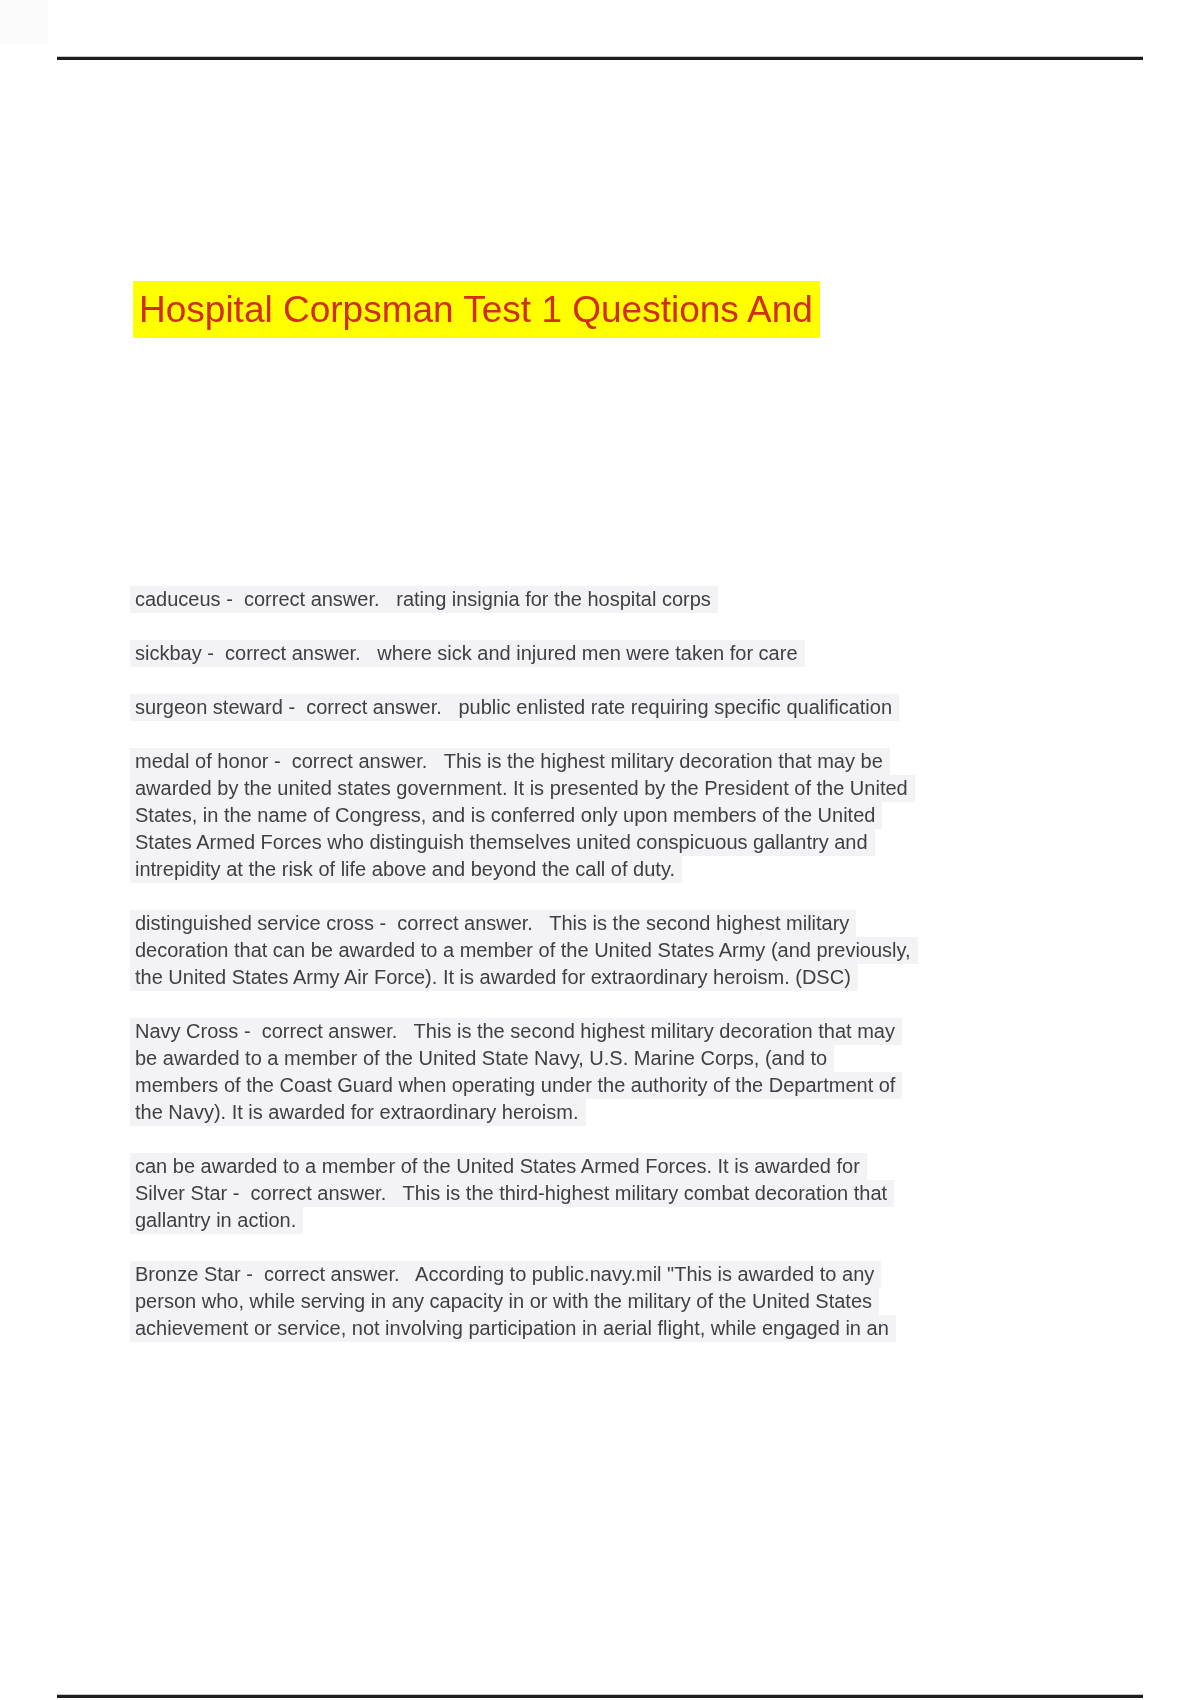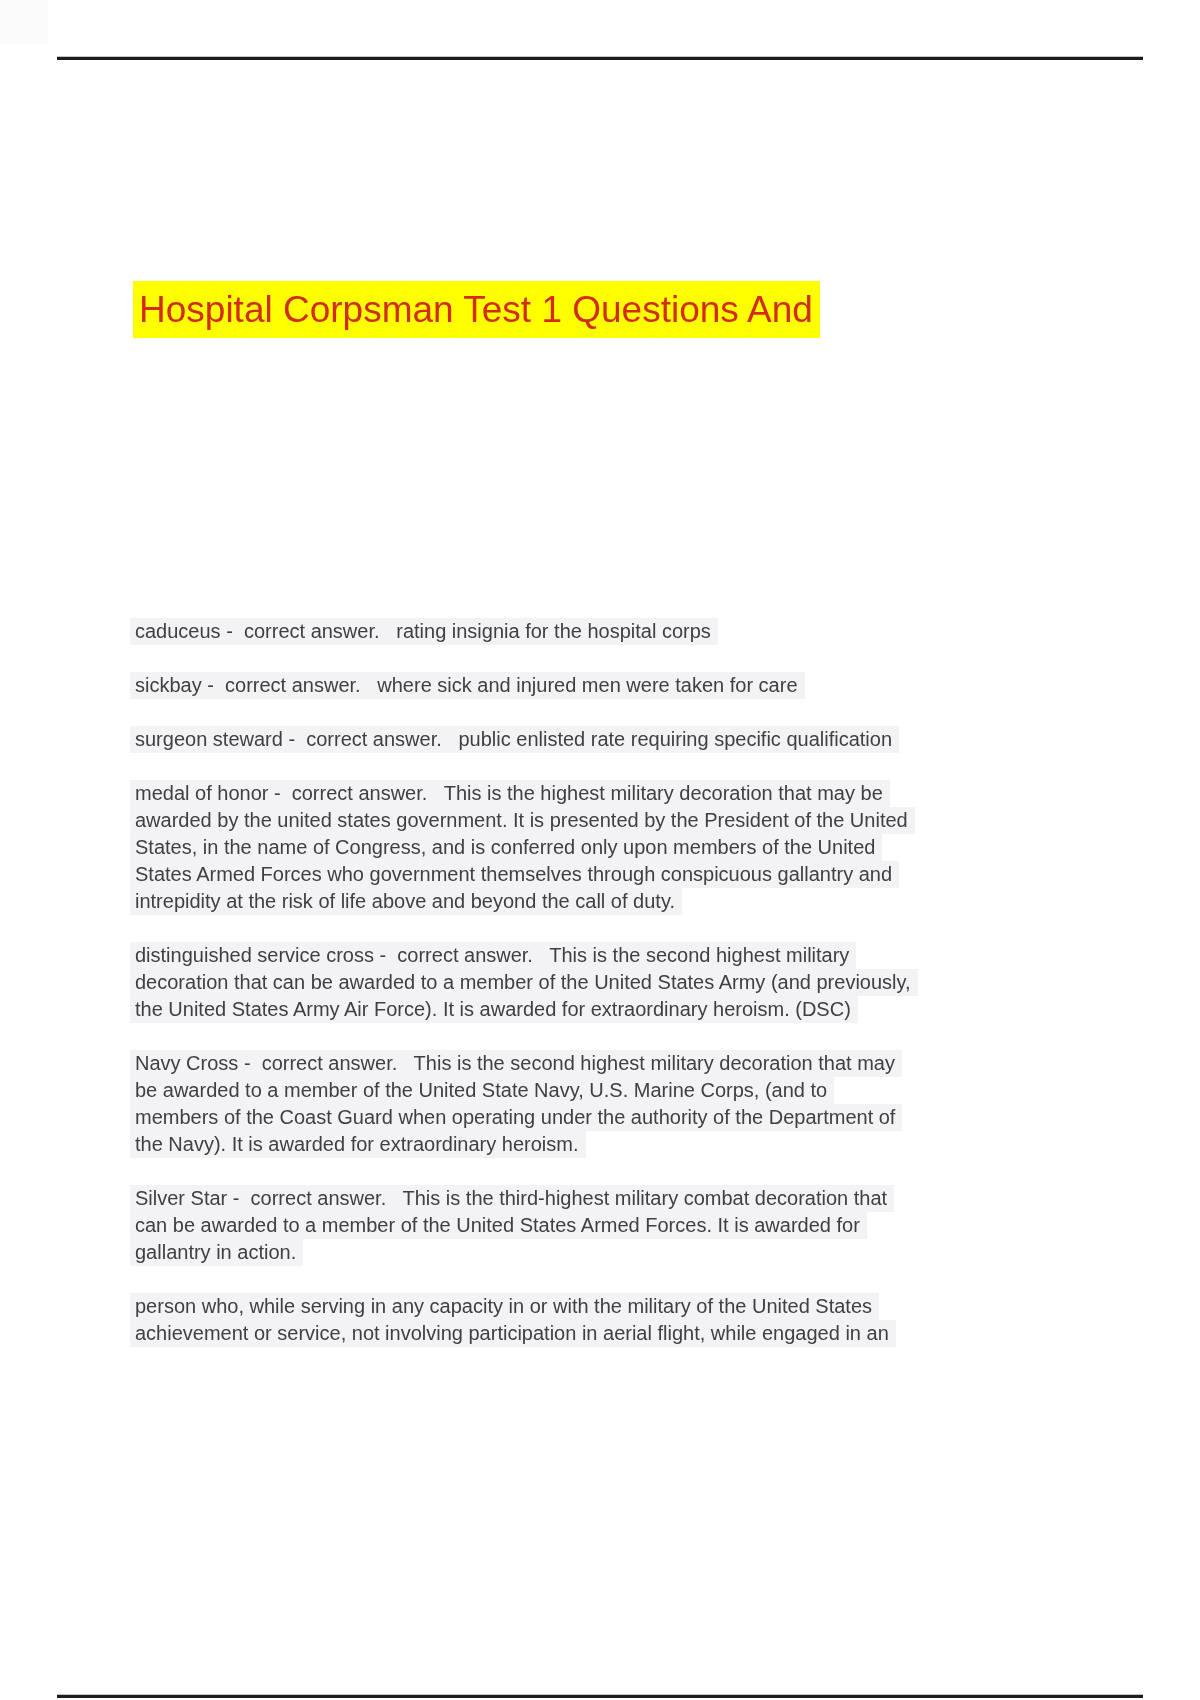--- a/index.html
+++ b/index.html
@@ -41,21 +41,21 @@
     width: max-content;
     background: var(--title-highlight, #ffff00);
     line-height: 57px;
     padding: 0 7px 0 6px;
     white-space: pre;
   }
 
   .qa-list {
     position: absolute;
     left: 135px;
-    top: 618px;
+    top: 586px;
     width: 990px;
     font-size: 20px;
     color: var(--body-text, #3f4044);
   }
   .qa-item { margin: 0 0 27px 0; }
   .qa-line { height: 27px; line-height: 27px; }
   .qa-line-text {
     display: inline-block;
     height: 27px;
     background: var(--line-highlight, #f3f3f5);
@@ -82,39 +82,40 @@
       <div class="qa-item">
         <div class="qa-line"><span class="qa-line-text">sickbay -  correct answer.   where sick and injured men were taken for care</span></div>
       </div>
       <div class="qa-item">
         <div class="qa-line"><span class="qa-line-text">surgeon steward -  correct answer.   public enlisted rate requiring specific qualification</span></div>
       </div>
       <div class="qa-item">
         <div class="qa-line"><span class="qa-line-text">medal of honor -  correct answer.   This is the highest military decoration that may be</span></div>
         <div class="qa-line"><span class="qa-line-text">awarded by the united states government. It is presented by the President of the United</span></div>
         <div class="qa-line"><span class="qa-line-text">States, in the name of Congress, and is conferred only upon members of the United</span></div>
-        <div class="qa-line"><span class="qa-line-text">States Armed Forces who government themselves through conspicuous gallantry and</span></div>
+        <div class="qa-line"><span class="qa-line-text">States Armed Forces who distinguish themselves united conspicuous gallantry and</span></div>
         <div class="qa-line"><span class="qa-line-text">intrepidity at the risk of life above and beyond the call of duty.</span></div>
       </div>
       <div class="qa-item">
         <div class="qa-line"><span class="qa-line-text">distinguished service cross -  correct answer.   This is the second highest military</span></div>
         <div class="qa-line"><span class="qa-line-text">decoration that can be awarded to a member of the United States Army (and previously,</span></div>
         <div class="qa-line"><span class="qa-line-text">the United States Army Air Force). It is awarded for extraordinary heroism. (DSC)</span></div>
       </div>
       <div class="qa-item">
         <div class="qa-line"><span class="qa-line-text">Navy Cross -  correct answer.   This is the second highest military decoration that may</span></div>
         <div class="qa-line"><span class="qa-line-text">be awarded to a member of the United State Navy, U.S. Marine Corps, (and to</span></div>
         <div class="qa-line"><span class="qa-line-text">members of the Coast Guard when operating under the authority of the Department of</span></div>
         <div class="qa-line"><span class="qa-line-text">the Navy). It is awarded for extraordinary heroism.</span></div>
       </div>
       <div class="qa-item">
+        <div class="qa-line"><span class="qa-line-text">can be awarded to a member of the United States Armed Forces. It is awarded for</span></div>
         <div class="qa-line"><span class="qa-line-text">Silver Star -  correct answer.   This is the third-highest military combat decoration that</span></div>
-        <div class="qa-line"><span class="qa-line-text">can be awarded to a member of the United States Armed Forces. It is awarded for</span></div>
         <div class="qa-line"><span class="qa-line-text">gallantry in action.</span></div>
       </div>
       <div class="qa-item">
+        <div class="qa-line"><span class="qa-line-text">Bronze Star -  correct answer.   According to public.navy.mil "This is awarded to any</span></div>
         <div class="qa-line"><span class="qa-line-text">person who, while serving in any capacity in or with the military of the United States</span></div>
         <div class="qa-line"><span class="qa-line-text">achievement or service, not involving participation in aerial flight, while engaged in an</span></div>
       </div>
     </div>
 
   <div class="rule rule-bottom"></div>
 </div>
 
 </body></html>

